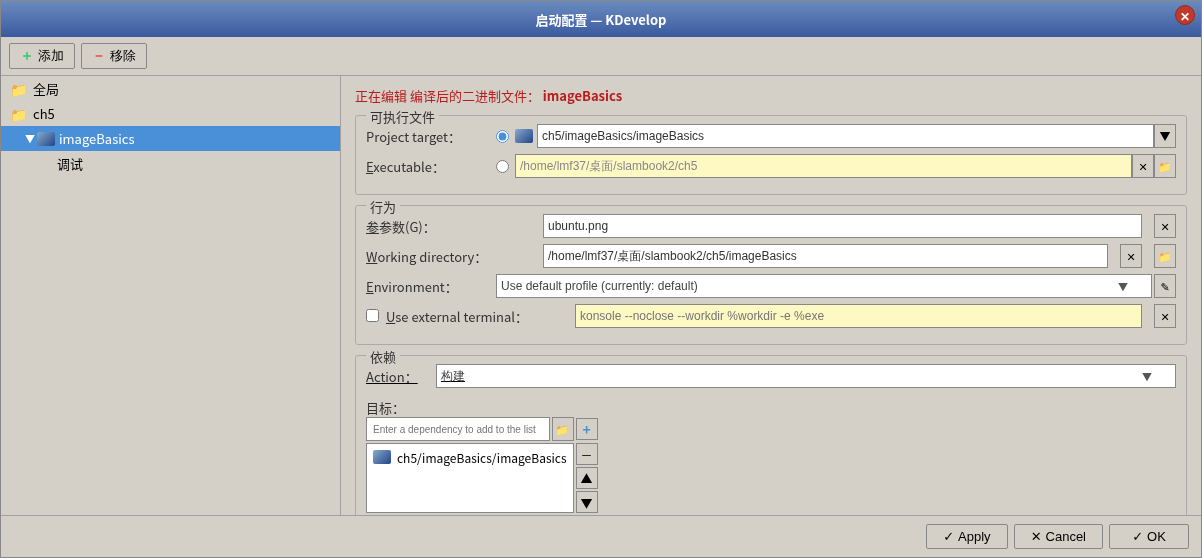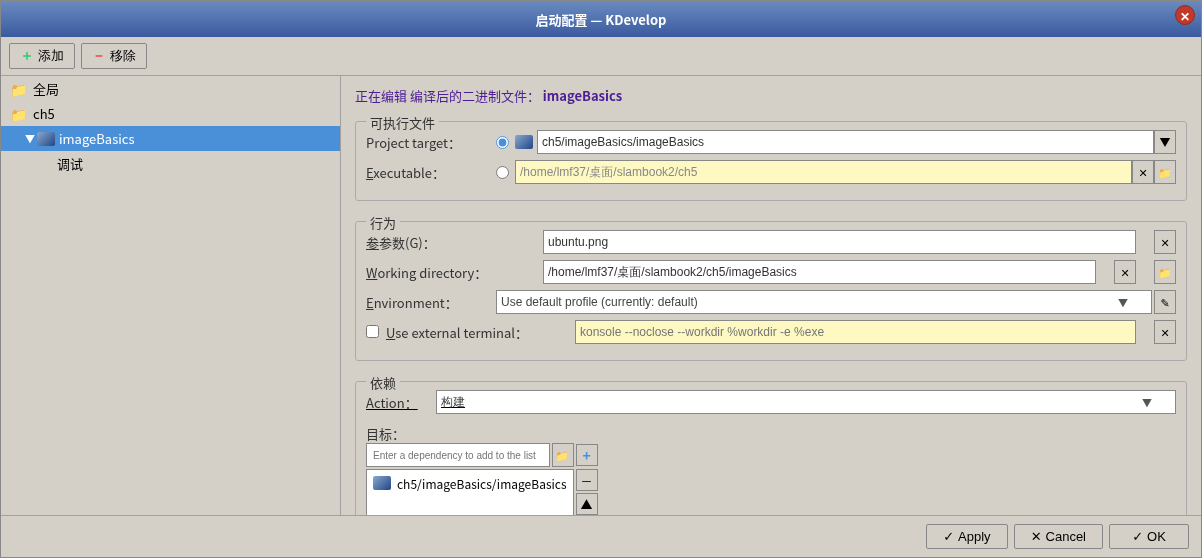--- a/index.html
+++ b/index.html
@@ -105,31 +105,31 @@
     .arrow { font-size: 10px; margin-right: 2px; color: #333; }
     .arrow.white { color: white; }
     .right-panel {
       flex: 1;
       padding: 10px 14px;
       background: #d4d0c8;
       overflow-y: auto;
     }
     .editing-info {
       font-size: 13px;
-      margin-bottom: 16px;
-      color: #4c1d95;
+      margin-bottom: 10px;
+      color: #b91c1c;
     }
     .editing-info span.bold {
       font-weight: bold;
     }
     .group-box {
       border: 1px solid #aaa;
       border-radius: 3px;
       padding: 8px 10px 10px 10px;
-      margin-bottom: 20px;
+      margin-bottom: 10px;
       background: #d4d0c8;
       position: relative;
     }
     .group-title {
       position: absolute;
       top: -9px;
       left: 10px;
       background: #d4d0c8;
       padding: 0 4px;
       font-size: 13px;
@@ -160,21 +160,21 @@
       color: #333;
     }
     .text-input.disabled {
       background: #fef9c3;
       color: #888;
     }
     .input-with-btn {
       display: flex;
       align-items: center;
       flex: 1;
-      gap: 18px;
+      gap: 12px;
       padding-left: 47px;
     }
     .input-btn {
       width: 22px;
       height: 24px;
       border: 1px solid #888;
       background: #d4d0c8;
       display: flex;
       align-items: center;
       justify-content: center;

